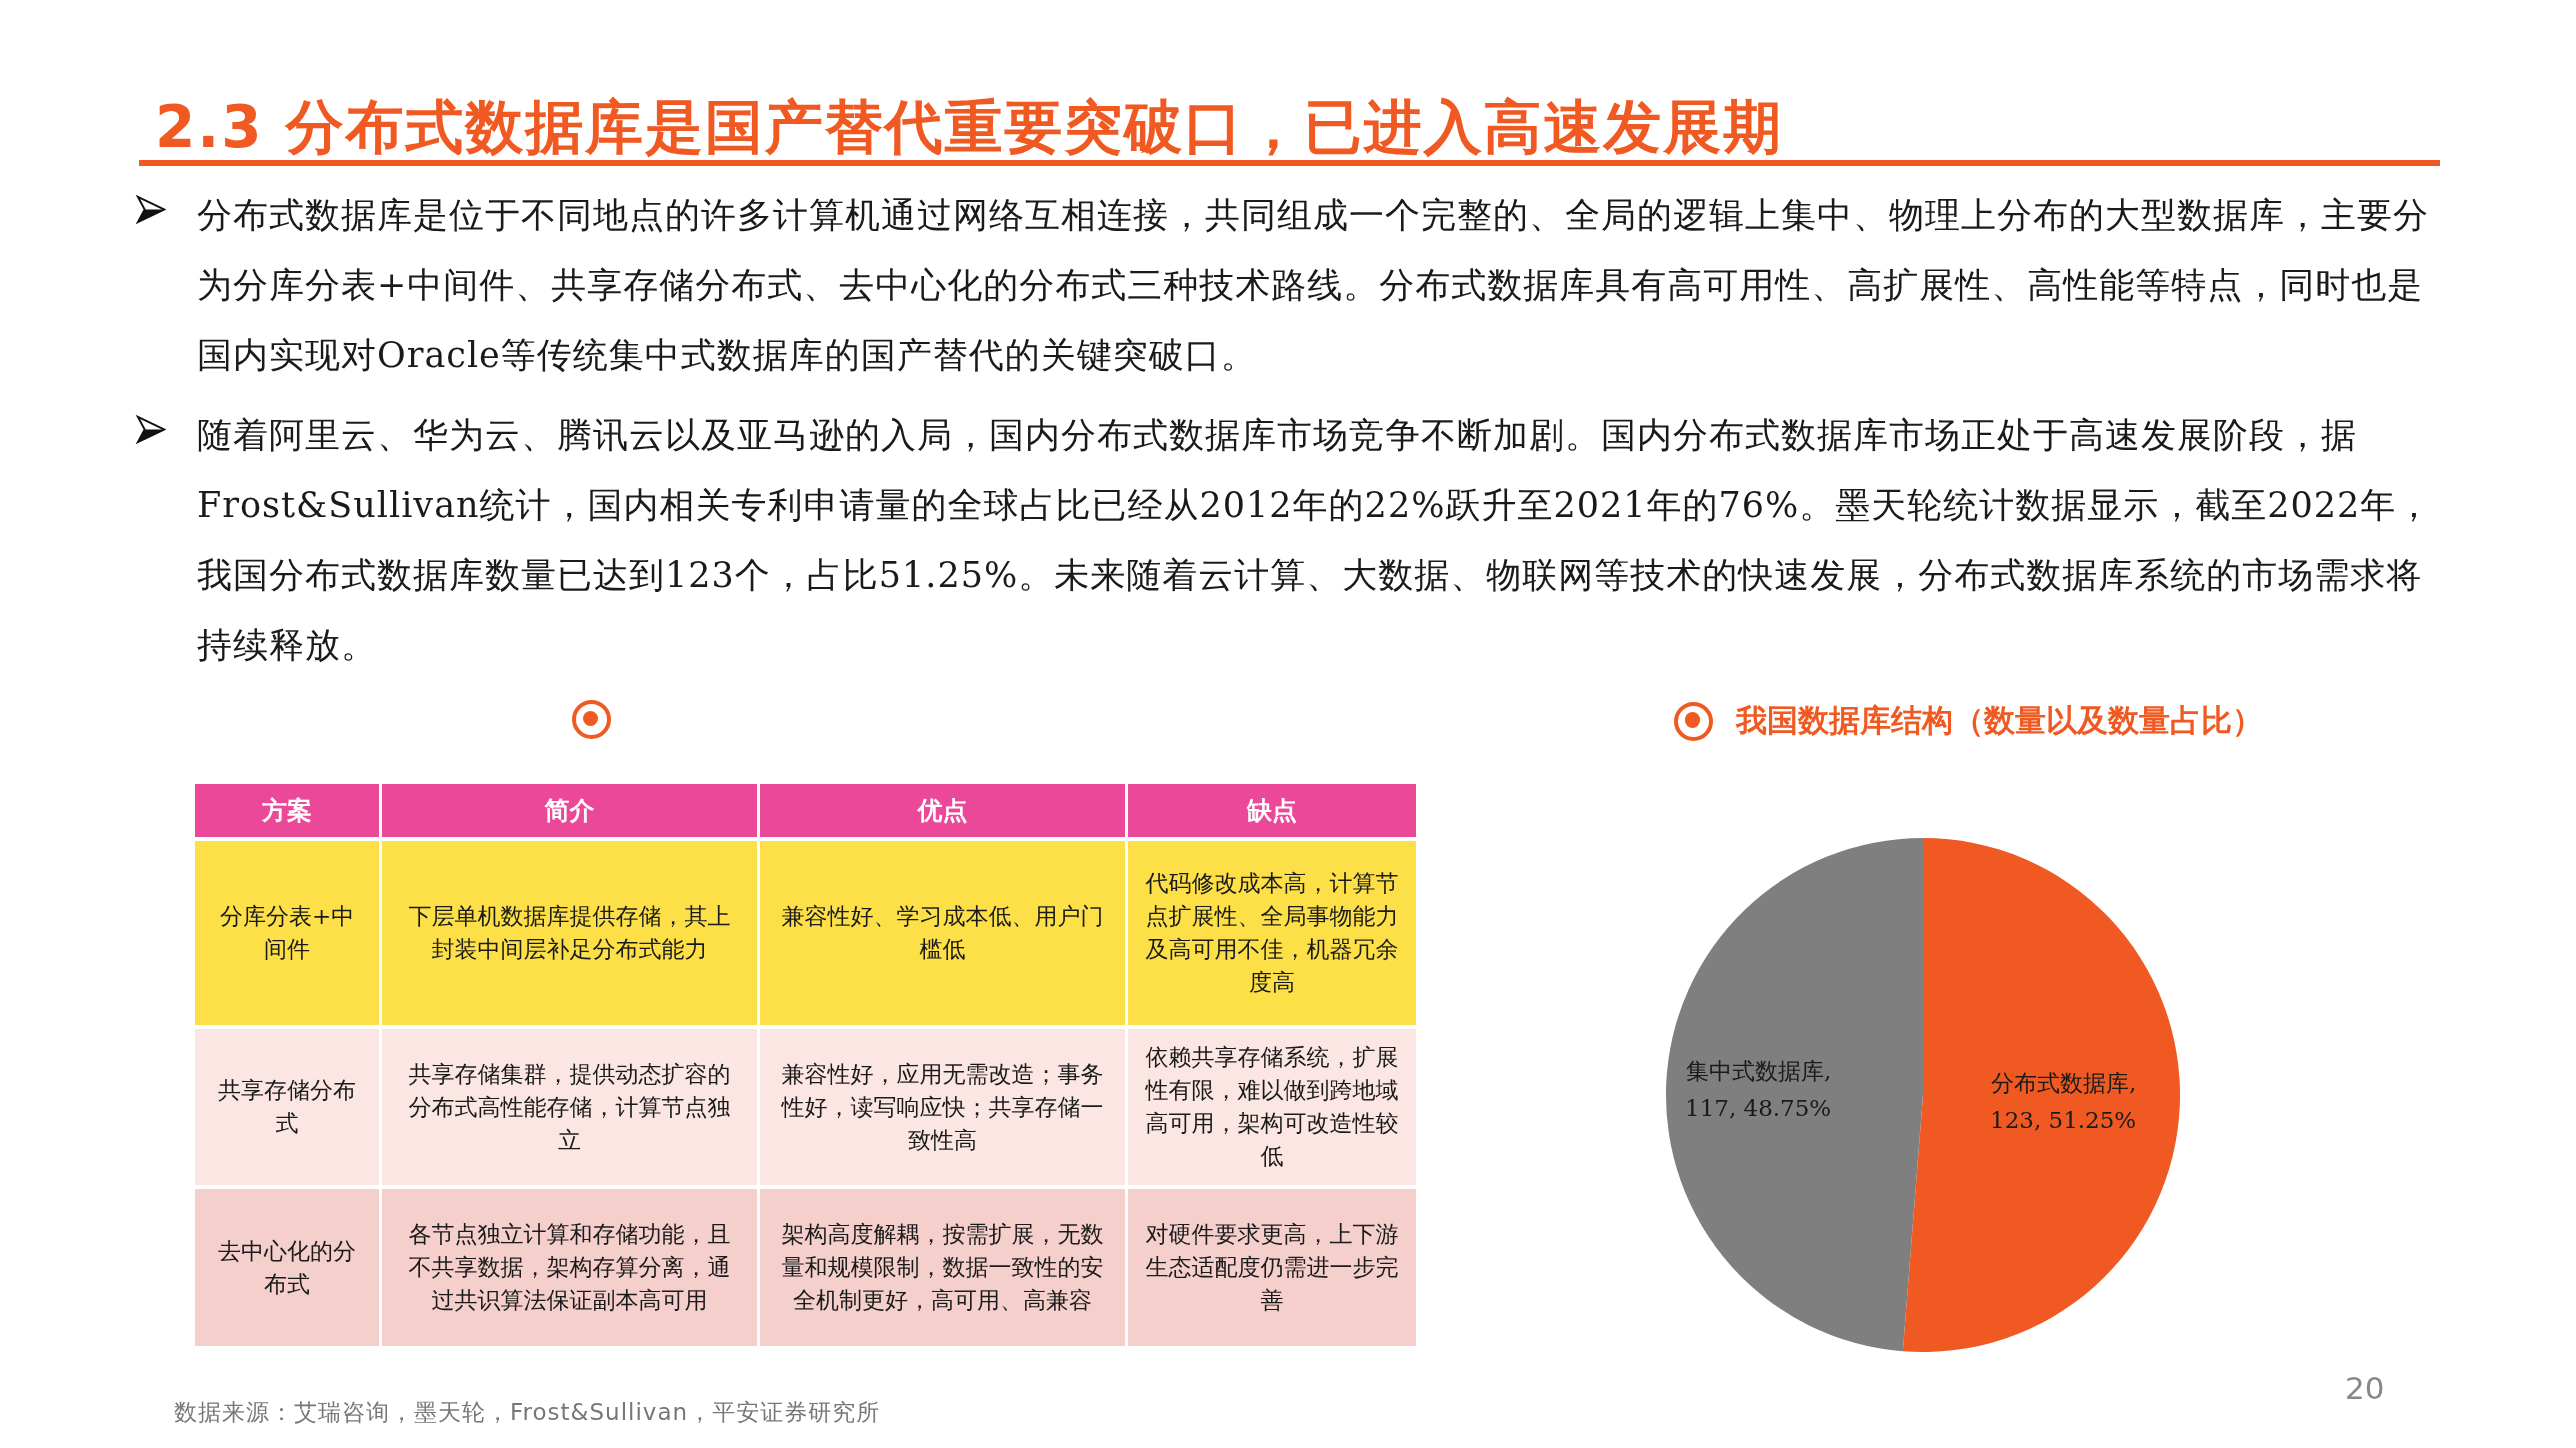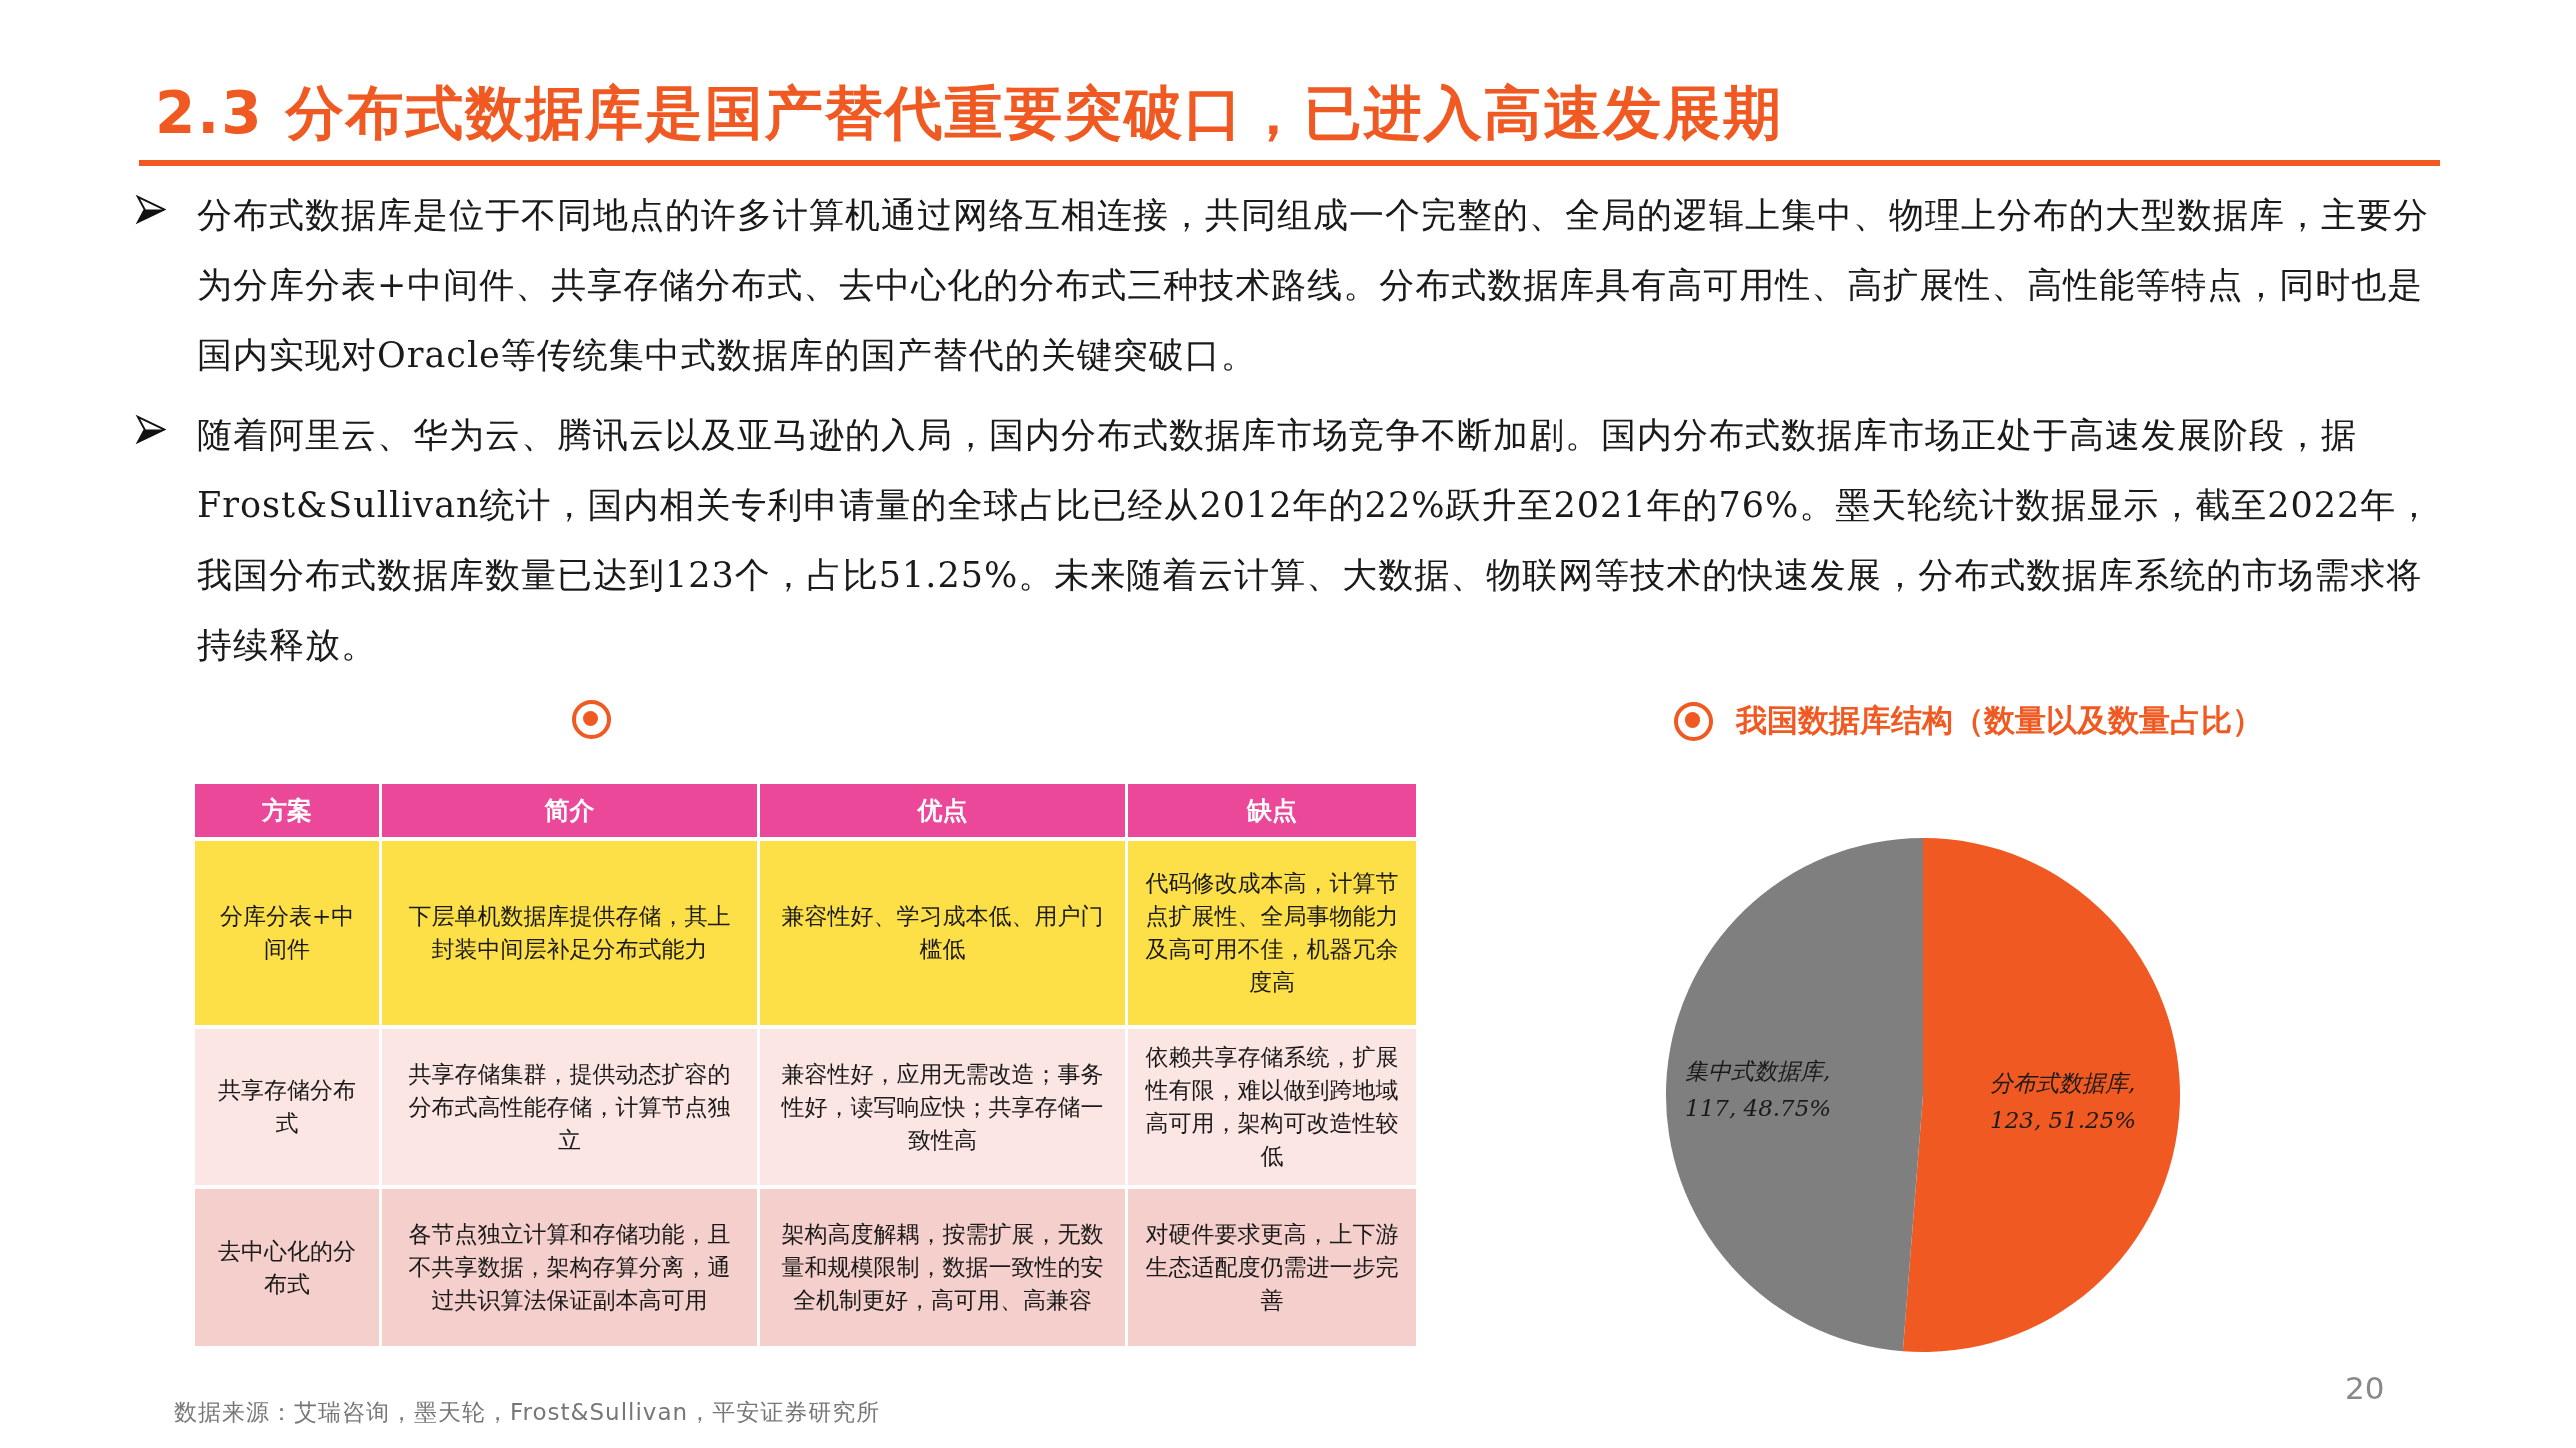--- a/index.html
+++ b/index.html
@@ -1,18 +1,18 @@
 <!DOCTYPE html>
 <html><head>
 <meta charset="utf-8">
 <style>
   html, body { margin:0; padding:0; }
   body { width:2576px; height:1449px; background:#ffffff; position:relative; overflow:hidden;
          font-family:"DejaVu Serif", "Liberation Serif", serif; color:#1a1a1a; }
-  .title { position:absolute; left:155px; top:75px; font-size:58px; font-weight:bold; color:#f05a22;
+  .title { position:absolute; left:155px; top:89px; font-size:58px; font-weight:bold; color:#f05a22;
            font-family:"DejaVu Sans", "Liberation Sans", sans-serif; letter-spacing:1.9px; white-space:nowrap; }
   .title-rule { position:absolute; left:139px; top:160px; width:2301px; height:5.8px; background:#f05a22; }
   .bullet { position:absolute; left:135px; width:2318px; }
   .bullet .arrow { position:absolute; left:0; top:13.5px; width:31px; height:31px; }
   .bullet .text { margin-left:62px; font-size:35px; line-height:70px; letter-spacing:1px; }
   .b1 { top:180px; }
   .b2 { top:400px; }
   .sec-title { position:absolute; display:flex; align-items:center; gap:13.5px; color:#f05a22; font-weight:bold;
                font-size:31px; font-family:"DejaVu Sans", "Liberation Sans", sans-serif; white-space:nowrap; }
   .sec-title .target { width:39px; height:39px; border:4.8px solid #f05a22; border-radius:50%; position:relative; box-sizing:border-box; }
@@ -21,21 +21,21 @@
   .sec2 { left:1674px; top:700px;gap:23px; }
   table.routes { position:absolute; left:196px; top:785px; width:1223px; border-collapse:separate; border-spacing:3.9px 4.8px;
                  margin-left:-3.9px; margin-top:-4.8px; table-layout:fixed; }
   table.routes th { background:#ec4899; color:#ffffff; height:51px; font-size:25px; font-weight:bold;
                     font-family:"DejaVu Sans", "Liberation Sans", sans-serif; }
   table.routes td { text-align:center; vertical-align:middle; font-size:23px; line-height:33px; padding:5.8px 17.4px; }
   table.routes tr.r1 td { background:#fde047; height:172px; }
   table.routes tr.r2 td { background:#fbe6e3; height:145px; }
   table.routes tr.r3 td { background:#f4cfcc; height:145px; }
   .pie { position:absolute; left:1665px; top:837px; width:516px; height:516px; }
-  .pie-label { position:absolute; font-size:23px; line-height:37px; text-align:left; color:#1a1a1a; white-space:nowrap;font-style:italic; }
+  .pie-label { position:absolute; font-size:23px; line-height:37px; text-align:right; color:#1a1a1a; white-space:nowrap; }
   .lab-central { left:1685px; top:1053px; }
   .lab-dist { left:1990px; top:1065px; }
   .footer { position:absolute; left:174px; top:1397px; font-size:23px; color:#777777;
             font-family:"DejaVu Sans", "Liberation Sans", sans-serif; letter-spacing:1px; }
   .page-num { position:absolute; left:2345px; top:1370px; font-size:31px; color:#888888;
               font-family:"DejaVu Sans", "Liberation Sans", sans-serif; }
 </style>
 </head>
 <body>
 

